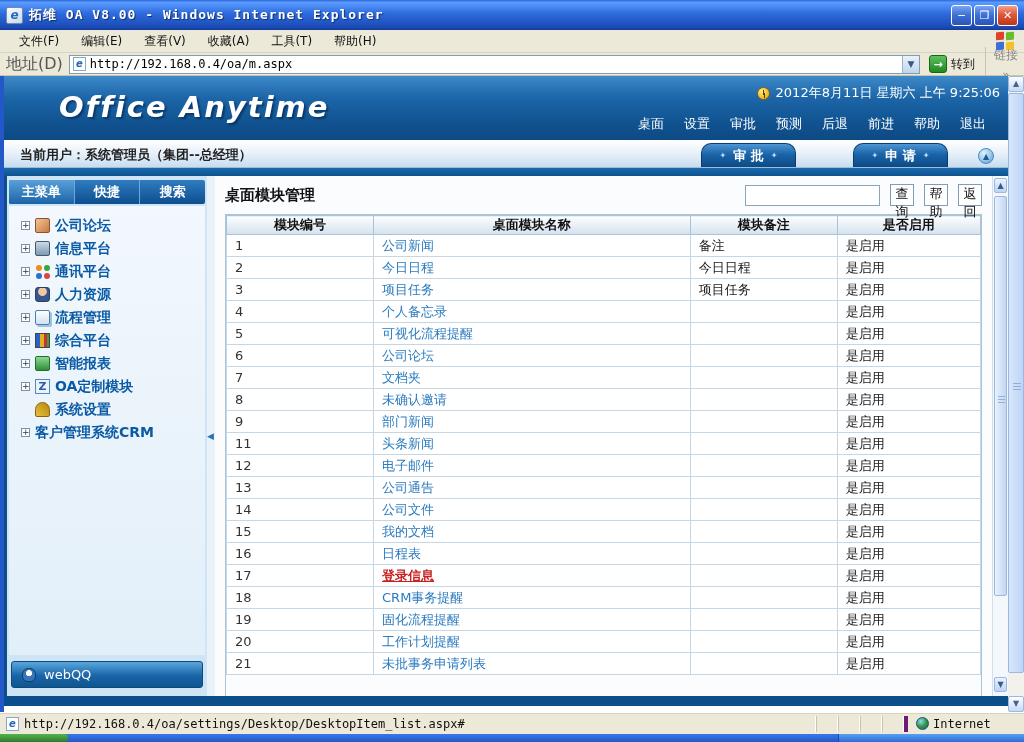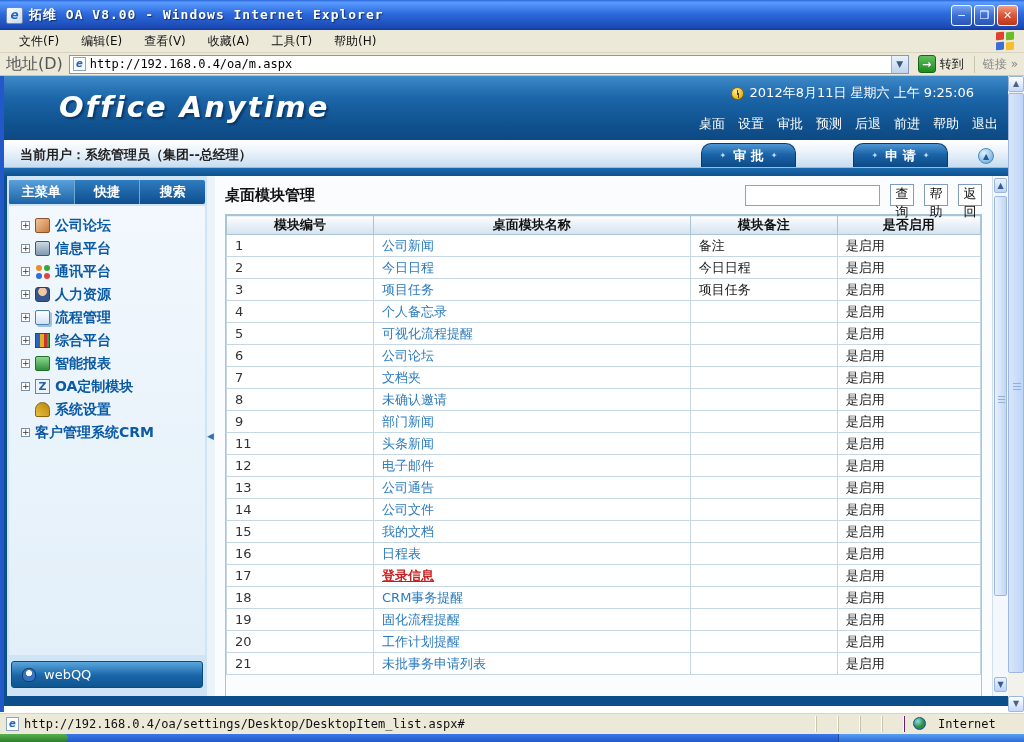--- a/index.html
+++ b/index.html
@@ -35,21 +35,21 @@
   .addrfield { flex:1; height:19px; background:#fff; border:1px solid #7F9DB9; display:flex; align-items:center; padding-left:3px; }
   .addrfield .pgicon { width:13px; height:14px; background:#fff; border:1px solid #8AA6C0; color:#2166C0; font-size:10px; font-weight:bold;
     font-style:italic; text-align:center; line-height:12px; margin-right:4px; }
   .addrfield .url { font-family:"DejaVu Sans Mono","Liberation Mono",monospace; font-size:12px; color:#000; flex:1; }
   .addrfield .drop { width:17px; height:17px; background:linear-gradient(180deg,#EAF2FB,#C0D4EE); border-left:1px solid #9AB5D0;
     text-align:center; line-height:16px; color:#3A5A7A; font-size:9px; }
   .gobtn { display:flex; align-items:center; margin-left:5px; }
   .gobtn .goicon { width:18px; height:18px; border-radius:3px; background:linear-gradient(180deg,#5FBF5F,#1E8A1E); border:1px solid #156615;
     color:#fff; text-align:center; line-height:17px; font-weight:bold; font-size:11px; }
   .gobtn span { margin-left:4px; font-size:12px; color:#111; }
-  .linkszone { margin-left:10px; padding-left:8px; border-left:1px solid #C8C4AE; color:#888; font-size:12px; display:flex; align-items:center; gap:4px;}
+  .linkszone { margin-left:10px; padding-left:8px; border-left:1px solid #C8C4AE; color:#888; font-size:12px; display:flex; align-items:center; gap:4px;flex-direction:column;}
 
   
   .viewport { position:absolute; left:0; top:76px; width:1024px; height:636px; background:#fff;
     border-left:4px solid #2258C8; }
   .page { position:absolute; left:0; top:0; width:1004px; height:636px; overflow:hidden; }
 
   
   .iescroll { position:absolute; right:0; top:0; width:16px; height:636px; background:#F3F1EC; }
   .iescroll .btn { position:absolute; left:0; width:16px; height:16px; border:1px solid #9CB8E0; border-radius:2px;
     background:linear-gradient(180deg,#FDFEFF,#C6D9F7); color:#4D6185; font-size:8px; text-align:center; line-height:14px; }
@@ -57,24 +57,24 @@
   .iescroll .btn.down { bottom:0; }
   .iescroll .thumb { position:absolute; left:0; top:17px; width:16px; height:580px; border:1px solid #9CB8E0; border-radius:2px;
     background:linear-gradient(90deg,#D8E6FB,#BED5F6); }
   .iescroll .grip { position:absolute; left:4px; top:50%; width:8px; height:8px;
     background:repeating-linear-gradient(180deg,#8FB0DC 0 1px,transparent 1px 3px); }
 
   
   .banner { height:64px; background:linear-gradient(180deg,#3E89C8 0%,#1B65A8 35%,#10528F 75%,#0D4A83 100%); position:relative; }
   .logo { position:absolute; left:55px; top:14px; color:#fff; font-size:29px; font-weight:bold; font-style:italic;
     letter-spacing:2px; text-shadow:2px 2px 2px rgba(0,30,70,.55); }
-  .bannerclock { position:absolute; right:34px; top:8px; color:#fff; font-size:13px; display:flex; align-items:center; gap:6px; }
+  .bannerclock { position:absolute; right:8px; top:8px; color:#fff; font-size:13px; display:flex; align-items:center; gap:6px; }
   .clockicon { width:13px; height:13px; border-radius:50%; background:radial-gradient(circle at 35% 30%,#FFE98A,#E8B81E 70%,#B8860B); border:1px solid #8A6508; position:relative;}
   .clockicon::after { content:""; position:absolute; left:5px; top:2px; width:1px; height:5px; background:#5A3A08; box-shadow:1px 3px 0 #5A3A08; }
-  .bannernav { position:absolute; right:10px; bottom:7px; display:flex; gap:13px; }
+  .bannernav { position:absolute; right:22px; bottom:7px; display:flex; gap:20px; }
   .bannernav span { color:#fff; font-size:13px; cursor:pointer; }
 
   
   .userbar { height:28px; background:linear-gradient(180deg,#FFFFFF 0%,#EAF2FA 45%,#C8DDF0 100%); position:relative;
     border-bottom:1px solid #9FBCD6; }
   .curuser { position:absolute; left:16px; top:6px; font-size:13px; font-weight:bold; color:#222; }
   .flowbtn { position:absolute; bottom:0; height:24px; width:95px; color:#fff; font-weight:bold; font-size:13px;
     background:linear-gradient(180deg,#4E96D4 0%,#1A64A8 45%,#0C4A85 100%); border:1px solid #0A3C6E; border-bottom:none;
     border-radius:10px 10px 0 0; display:flex; align-items:center; justify-content:center; gap:7px; cursor:pointer; }
   .flowbtn .dia { color:#BFE0F8; font-size:8px; }
@@ -156,22 +156,22 @@
     background:repeating-linear-gradient(180deg,#8FB0DC 0 1px,transparent 1px 3px); }
 
   
   .statusbar { position:absolute; left:0; top:712px; width:1024px; height:22px; background:#ECE9D8;
     border-top:1px solid #fff; box-shadow:inset 0 1px 0 #D8D4C0; display:flex; align-items:center; }
   .stleft { flex:1; display:flex; align-items:center; padding-left:6px; gap:5px; }
   .stleft .pgicon { width:13px; height:14px; background:#fff; border:1px solid #8AA6C0; color:#2166C0; font-size:10px; font-weight:bold;
     font-style:italic; text-align:center; line-height:12px; }
   .stleft .sturl { font-family:"DejaVu Sans Mono","Liberation Mono",monospace; font-size:12px; color:#111; }
   .stpane { width:22px; height:16px; border-left:1px solid #C8C4AE; box-shadow:-1px 0 0 #fff; }
-  .stnet { width:120px; height:16px; border-left:1px solid #701a75; box-shadow:-1px 0 0 #fff;
-    display:flex; align-items:center; gap:12px; padding-left:8px; }
+  .stnet { width:120px; height:16px; border-left:4px solid #701a75; box-shadow:-1px 0 0 #fff;
+    display:flex; align-items:center; gap:4px; padding-left:8px; }
   .globe { width:13px; height:13px; border-radius:50%; background:radial-gradient(circle at 35% 30%,#8FD8F0,#2E8F3A 55%,#1B6EA8); border:1px solid #14537E; }
   .stnet span { font-size:12px; color:#111; font-family:"DejaVu Sans Mono","Liberation Mono",monospace; }
 
   
   .taskbar { position:absolute; left:0; top:734px; width:1024px; height:8px;
     background:linear-gradient(180deg,#3A77E8,#2258C8); }
   .taskbar .start { position:absolute; left:0; top:0; width:68px; height:8px; border-radius:0 4px 4px 0;
     background:linear-gradient(180deg,#54B24E,#2F7D2B); }
   .taskbar .tray { position:absolute; left:838px; top:0; width:186px; height:8px;
     background:linear-gradient(180deg,#57A0F0,#2E6BD8); border-left:1px solid #1B49A8; }

